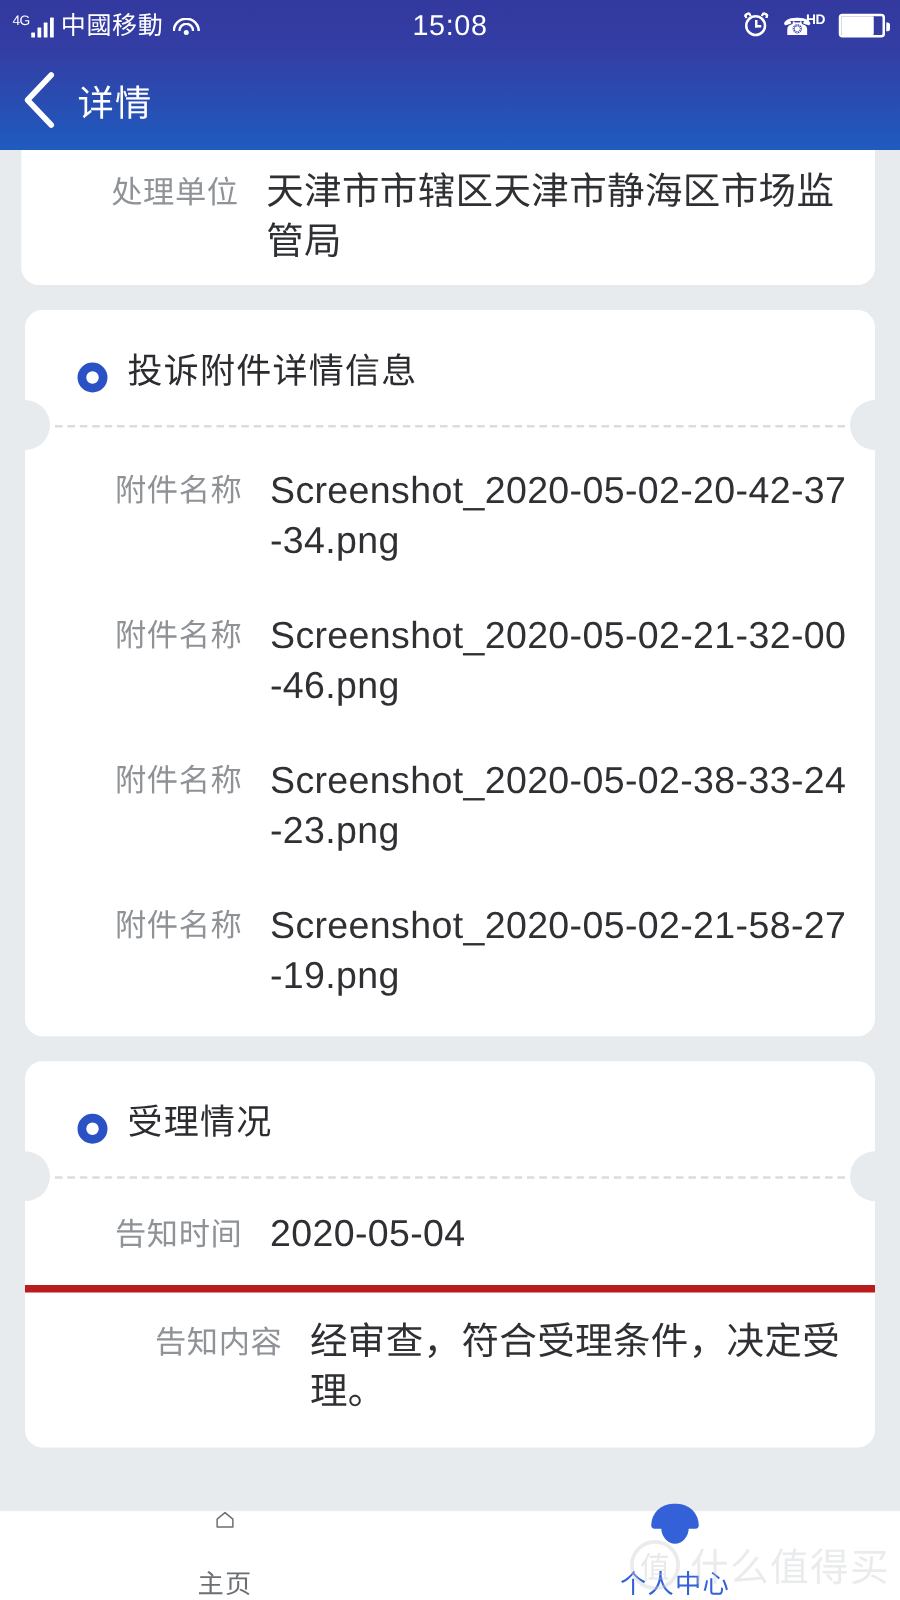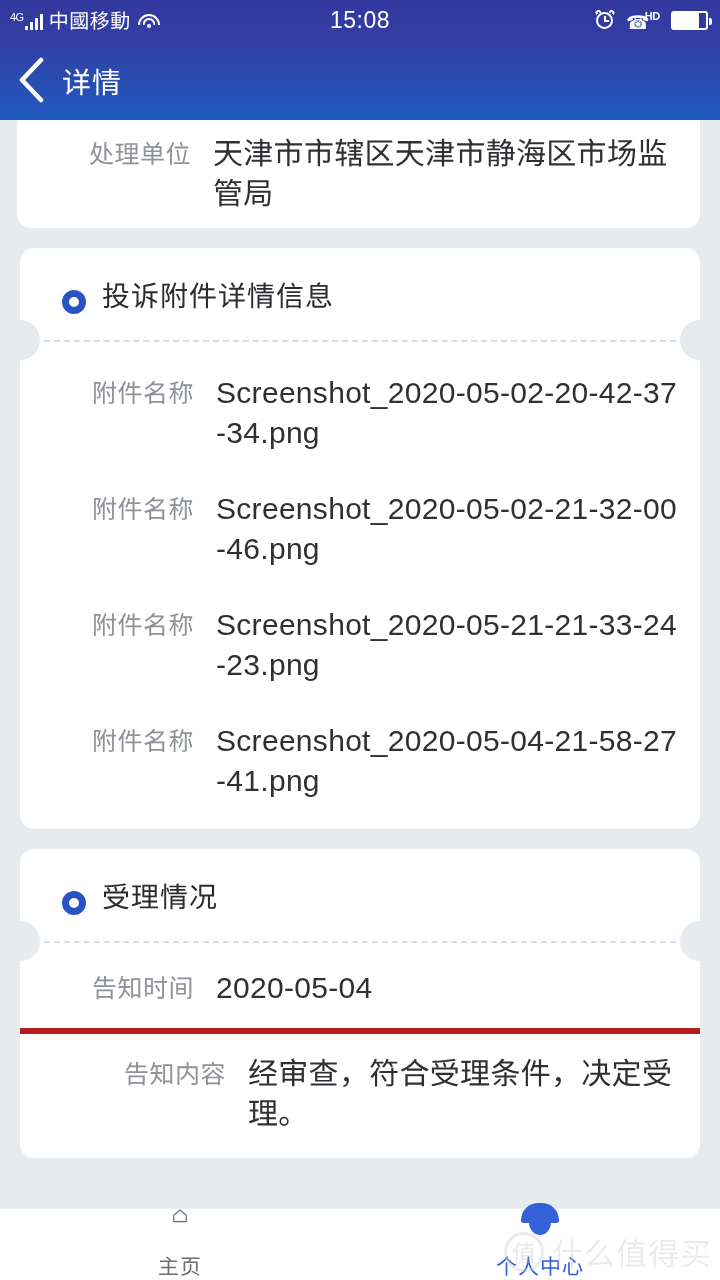--- a/index.html
+++ b/index.html
@@ -206,25 +206,25 @@
         <div class="row">
           <div class="label">附件名称</div>
           <div class="value">Screenshot_2020-05-02-20-42-37-34.png</div>
         </div>
         <div class="row">
           <div class="label">附件名称</div>
           <div class="value">Screenshot_2020-05-02-21-32-00-46.png</div>
         </div>
         <div class="row">
           <div class="label">附件名称</div>
-          <div class="value">Screenshot_2020-05-21-21-33-24-23.png</div>
-        </div>
-        <div class="row">
-          <div class="label">附件名称</div>
-          <div class="value">Screenshot_2020-05-04-21-58-27-41.png</div>
+          <div class="value">Screenshot_2020-05-02-38-33-24-23.png</div>
+        </div>
+        <div class="row">
+          <div class="label">附件名称</div>
+          <div class="value">Screenshot_2020-05-02-21-58-27-19.png</div>
         </div>
       </div>
     </div>
 
     <div class="card">
       <div class="sec-head">
         <span class="ring"></span>
         <span class="sec-title">受理情况</span>
       </div>
       <div class="sep">

